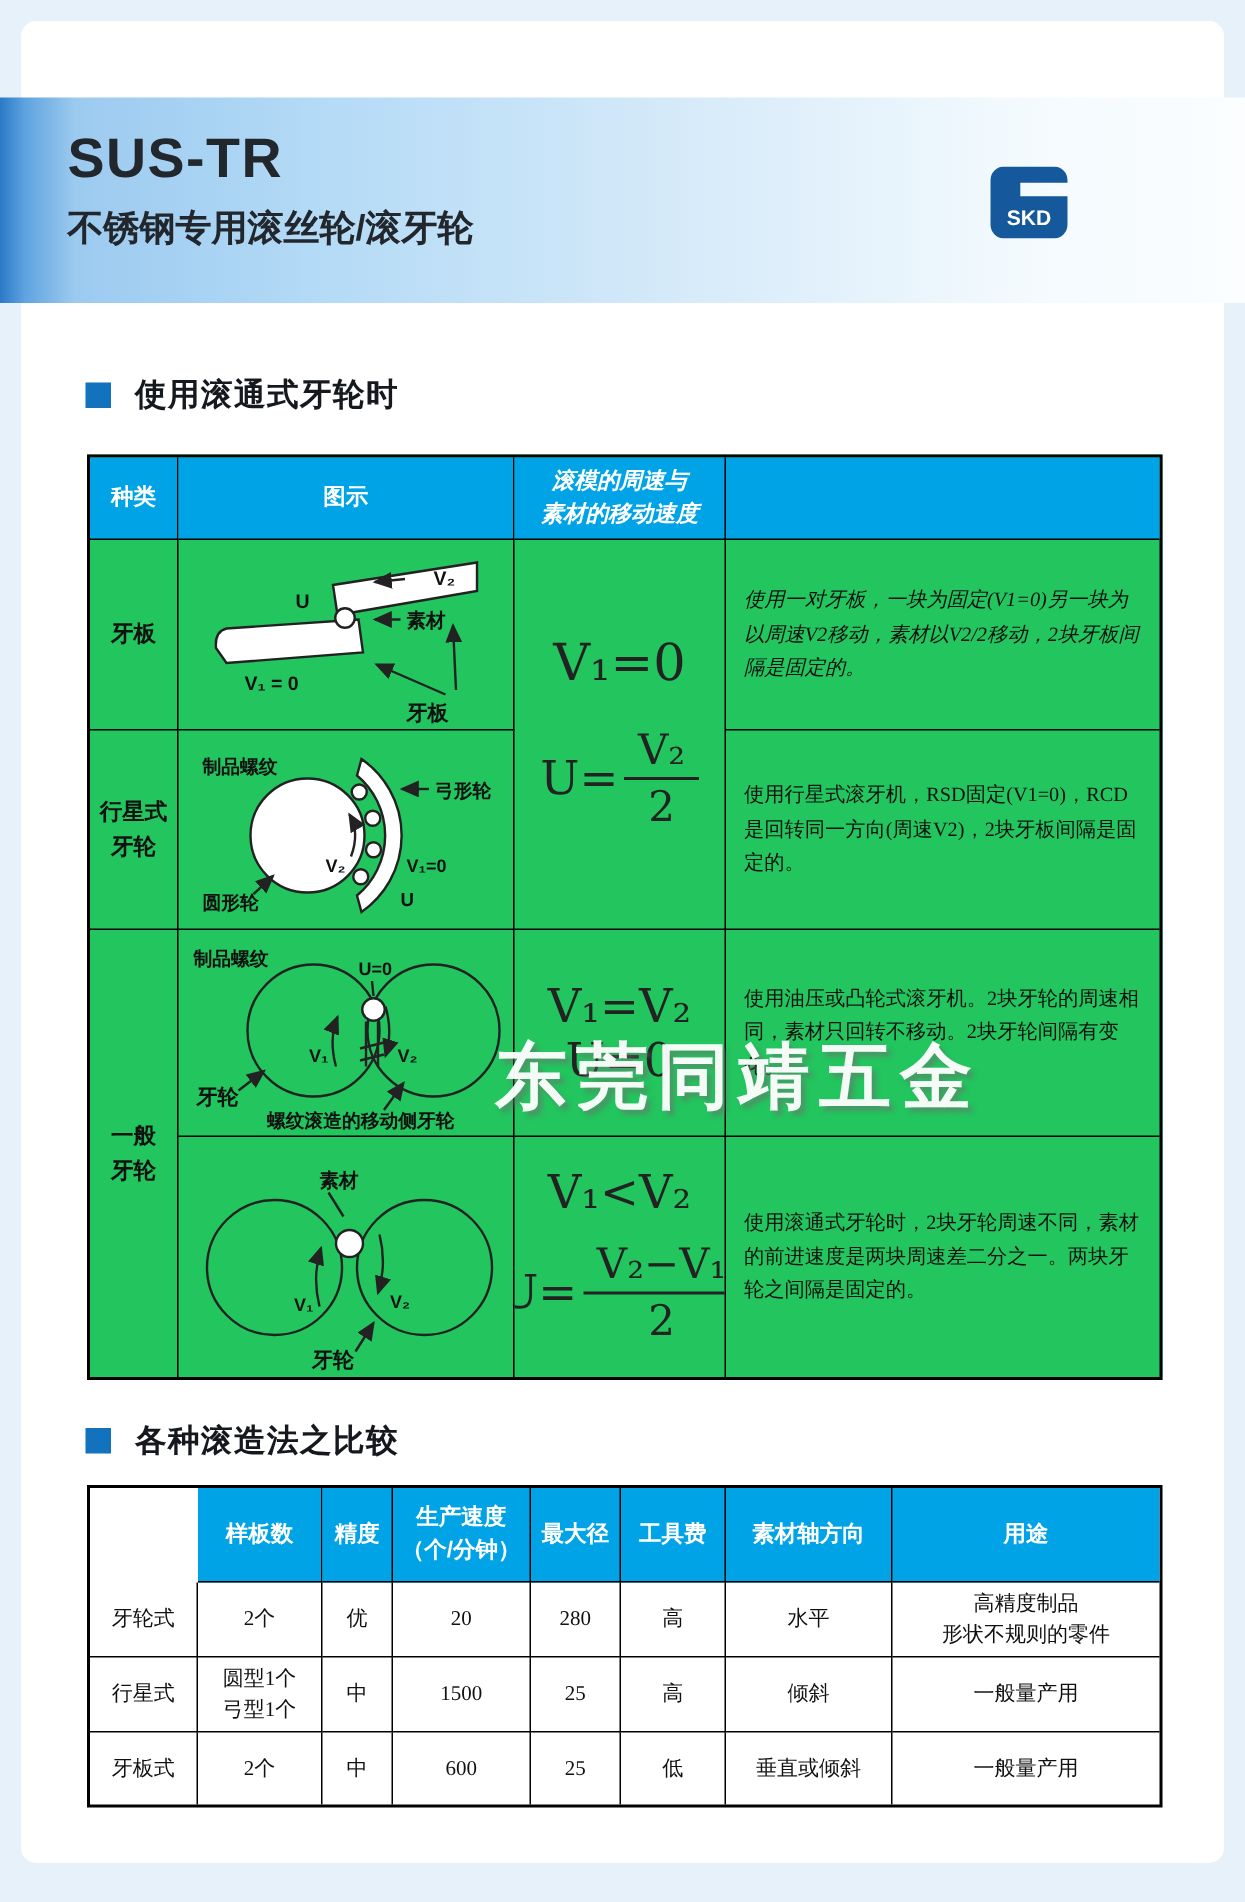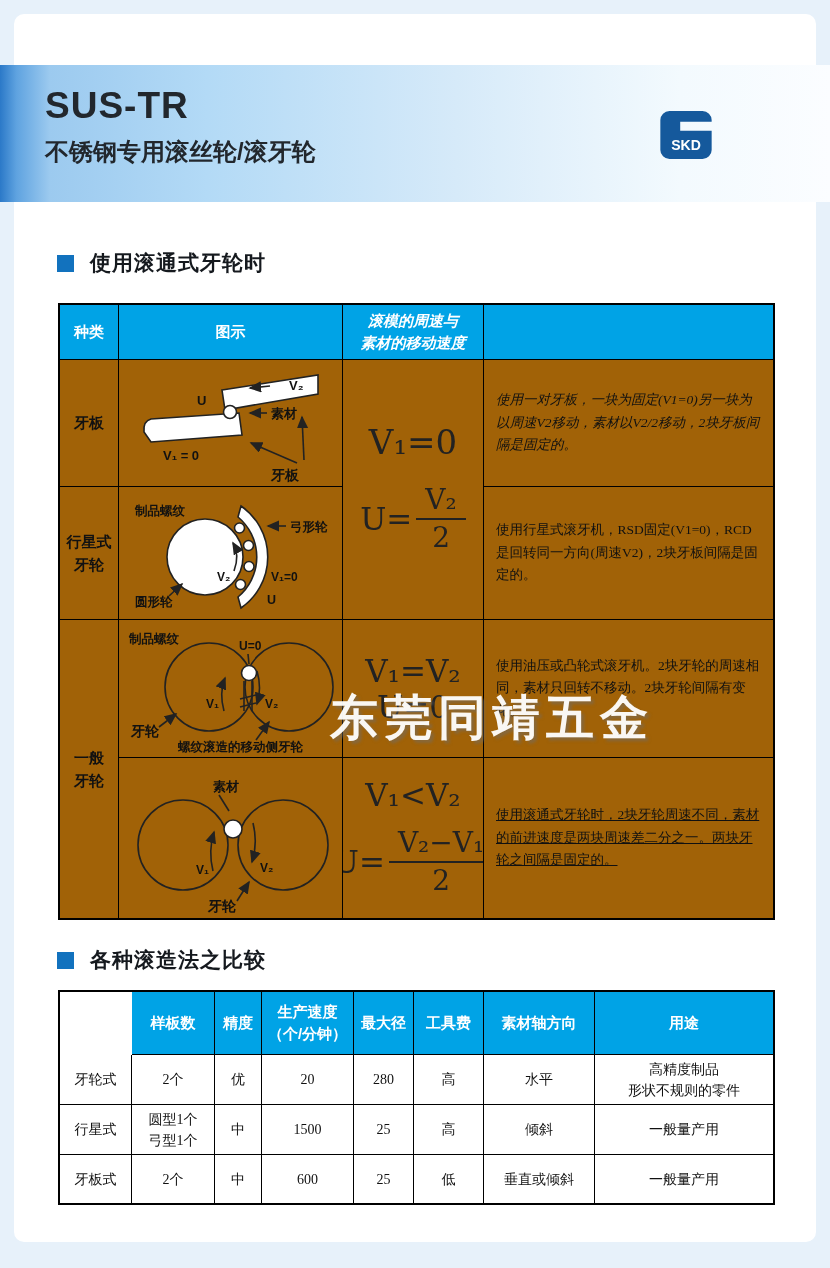--- a/index.html
+++ b/index.html
@@ -18,21 +18,21 @@
   
   .sec{position:absolute;display:flex;align-items:center;gap:16px;}
   .sec1{left:57px;top:249px;}
   .sec2{left:57px;top:946px;}
   .bullet{width:17px;height:17px;background:#1272BE;}
   .sec-title{font-size:21px;font-weight:800;color:#15191e;letter-spacing:1px;}
   
   .t1{position:absolute;left:58px;top:303px;width:717px;display:grid;
       grid-template-columns:59px 224px 141px 1fr;
       grid-template-rows:55px 127px 133px 138px 160px;
-      border:2px solid #000;box-sizing:border-box;background:#a16207;}
+      border:2px solid #000;box-sizing:border-box;background:#22c55e;}
   .t2{position:absolute;left:58px;top:990px;width:717px;display:grid;
       grid-template-columns:72px 83px 47px 92px 60px 70px 111px 1fr;
       grid-template-rows:63px 50px 50px 48px;
       border:2px solid #000;box-sizing:border-box;background:#fff;}
   .c{border-right:1.5px solid #000;border-bottom:1.5px solid #000;box-sizing:border-box;
      display:flex;align-items:center;justify-content:center;overflow:hidden;}
   .br0{border-right:none;} .bb0{border-bottom:none;}
   .th{background:#00A3E6;color:#fff;font-weight:700;font-size:15px;text-align:center;line-height:1.45;}
   .pre{white-space:pre-line;}
   .typ{font-weight:700;font-size:15px;text-align:center;line-height:1.55;color:#111;}
@@ -219,21 +219,21 @@
   <div class="c formula gap12 bb0" style="grid-column:3;grid-row:5;">
     <div class="fline">V₁&lt;V₂</div>
     <div class="ffr">
       <span>U=</span>
       <span class="frac">
         <span class="num">V₂−V₁</span>
         <span class="den">2</span>
       </span>
     </div>
   </div>
-  <div class="c desc br0 bb0" style="grid-column:4;grid-row:5;text-decoration:underline;">使用滚通式牙轮时，2块牙轮周速不同，素材的前进速度是两块周速差二分之一。两块牙轮之间隔是固定的。</div>
+  <div class="c desc br0 bb0" style="grid-column:4;grid-row:5;">使用滚通式牙轮时，2块牙轮周速不同，素材的前进速度是两块周速差二分之一。两块牙轮之间隔是固定的。</div>
 </div>
 
 <div class="watermark">东莞同靖五金</div>
 
 <div class="sec sec2">
   <span class="bullet"></span>
   <span class="sec-title">各种滚造法之比较</span>
 </div>
 
 <div class="t2">

